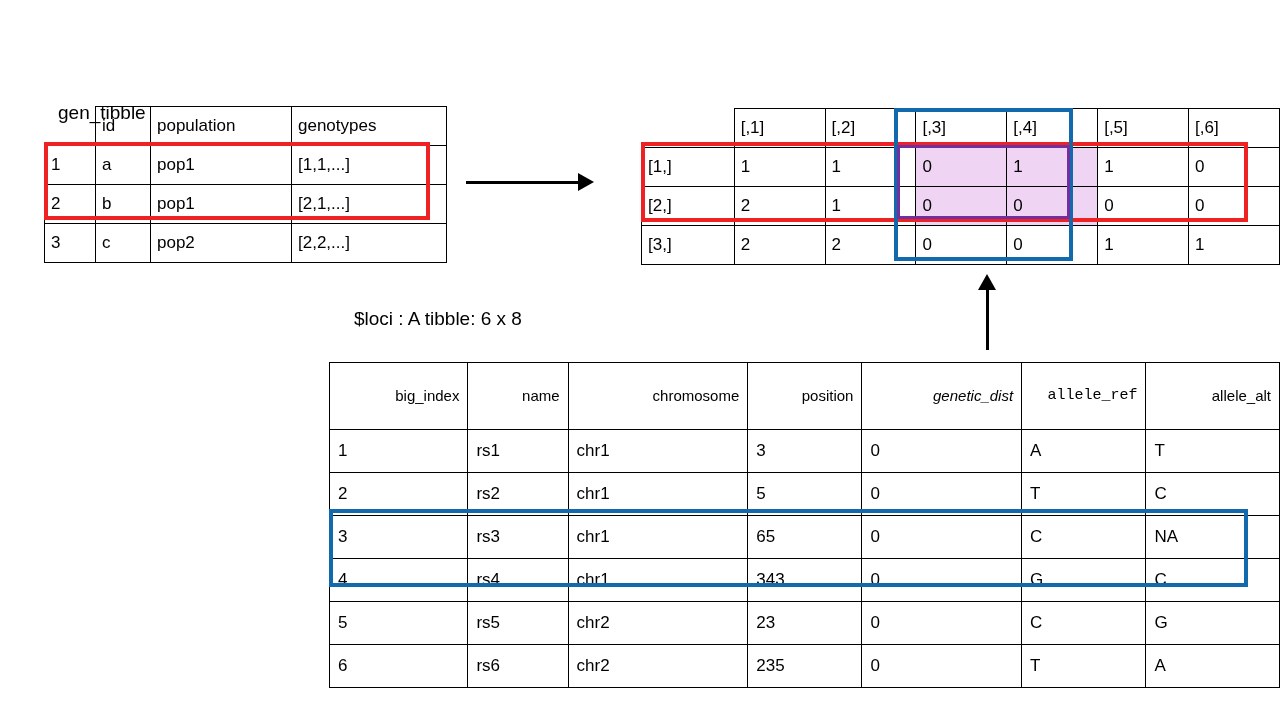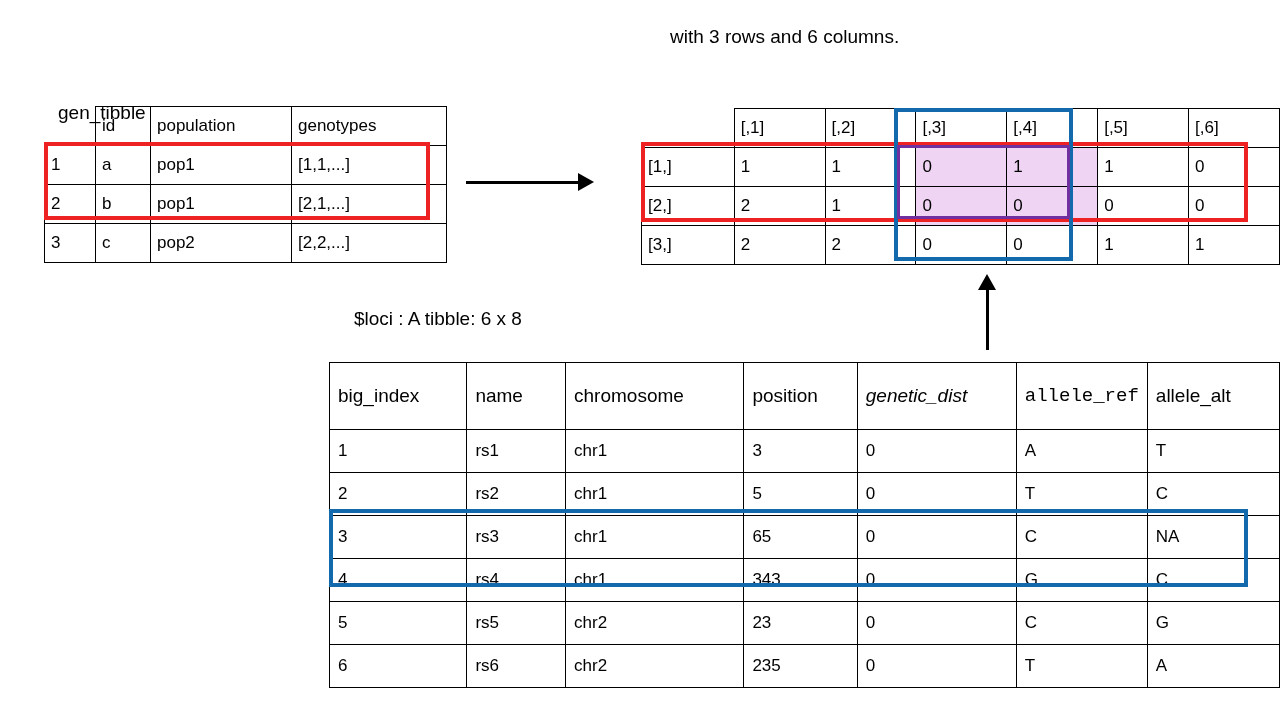--- a/index.html
+++ b/index.html
@@ -54,21 +54,21 @@
   #fbm .c0 { width: 86px; }
   #fbm .cc { width: 84px; }
   #fbm .corner { border-top-color: transparent; border-left-color: transparent; }
   #fbm td.hl { background: #efd4f3; }
 
   
   #loci-caption { left: 354px; top: 308px; font-size: 19px; }
 
   
   #loci-wrap { left: 329px; top: 362px; }
-  #loci th { height: 62px; vertical-align: middle; padding: 2px 8px; font-size: 19px; }
+  #loci th { height: 62px; vertical-align: middle; padding: 2px 8px; font-size: 15px; text-align: right; }
   #loci td { height: 38px; padding: 2px 8px; font-size: 17px; }
   #loci .c0 { width: 130px; }
   #loci .c1 { width: 90px; }
   #loci .c2 { width: 174px; }
   #loci .c3 { width: 104px; }
   #loci .c4 { width: 152px; font-style: italic; }
   #loci .c5 { width: 110px; font-family: Liberation Mono, monospace; }
   #loci .c6 { width: 125px; }
 
   
@@ -133,21 +133,20 @@
     </tr>
   </tbody>
     </table>
 </div>
 <div class="abs rect-red" id="rect-red-gen"></div>
 
 <div class="abs arrow-line" id="arrow-h-line"></div>
 <div class="abs" id="arrow-h-head"></div>
 
 <div class="abs" id="fbm-caption">
-  <div>with 3 rows and 6 columns.</div>
 </div>
 
 <div class="abs" id="fbm-wrap">
   <table class="grid" id="fbm">
     <tbody>
         <tr>
       <td class="c0 corner"></td>
       <td class="cc">[,1]</td>
       <td class="cc">[,2]</td>
       <td class="cc">[,3]</td>

